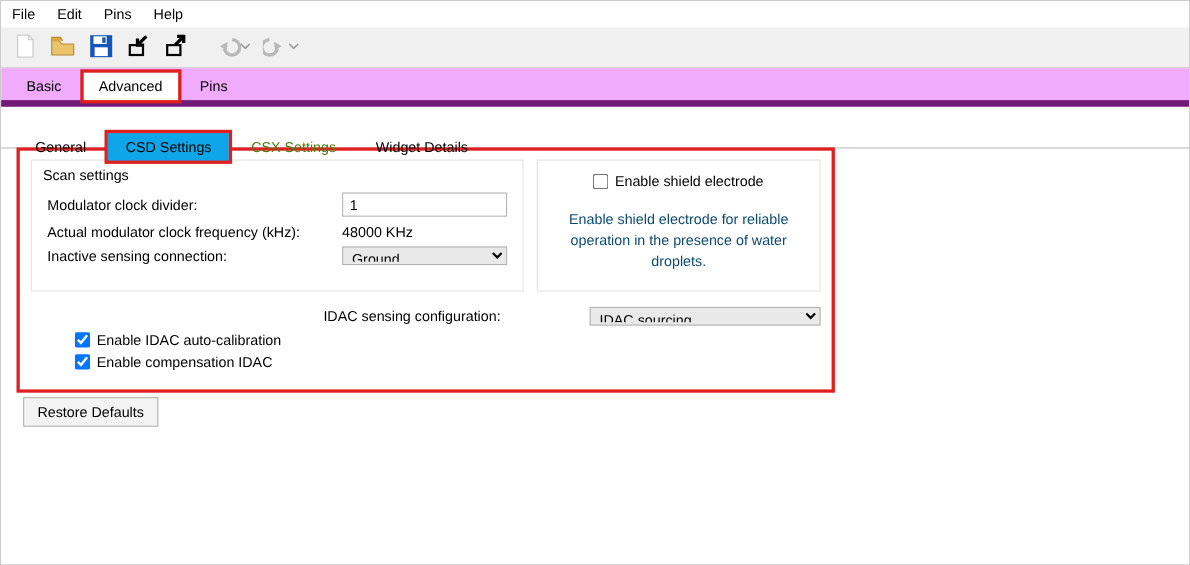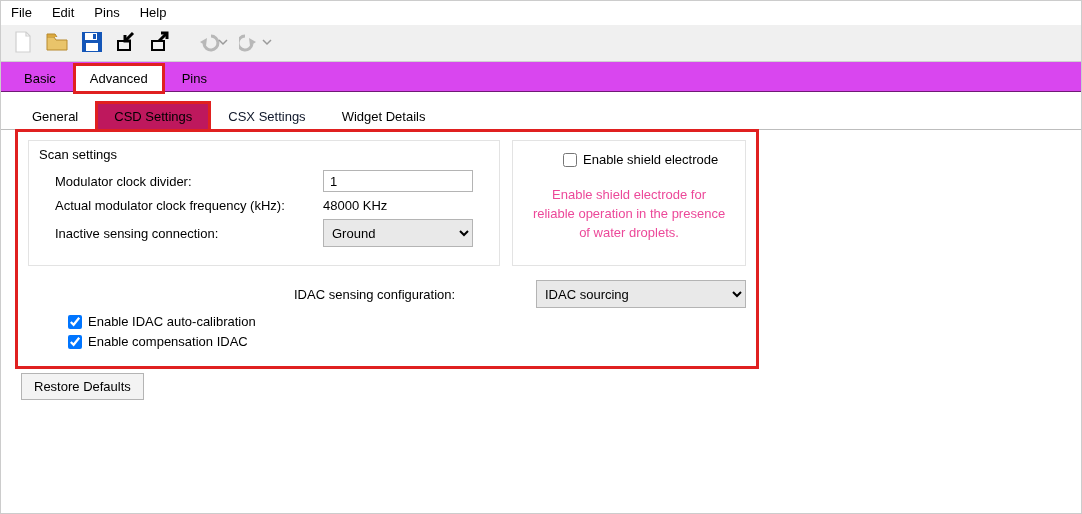--- a/index.html
+++ b/index.html
@@ -41,22 +41,22 @@
     align-items: center;
     justify-content: center;
   }
   .toolbar svg { display: block; }
   .toolbar .sep { width: 6px; }
   
   .primary-tabs {
     display: flex;
     align-items: flex-end;
     padding: 2px 8px 0 8px;
-    background: #d946ef;
-    border-bottom: 1px solid #701a75;
+    background: #f0abfc;
+    border-bottom: 6px solid #701a75;
   }
   .primary-tab {
     padding: 5px 14px 6px 14px;
     border: 1px solid transparent;
     border-bottom: none;
     margin-right: 4px;
     position: relative;
     top: 1px;
     background: transparent;
     cursor: default;
@@ -74,29 +74,29 @@
     display: flex;
     align-items: flex-end;
     padding: 10px 14px 0 14px;
     border-bottom: 1px solid #bdbdbd;
   }
   .sub-tab {
     padding: 5px 16px 6px 16px;
     border: 1px solid transparent;
     border-bottom: none;
     position: relative;
-    top: 1px;
+    top: 13px;
     margin-right: 2px;
     cursor: default;
   }
   .sub-tab.active {
-    background: #be185d;
+    background: #0ea5e9;
     border-color: #bdbdbd;
   }
-  .sub-tab.disabled { color: #0f172a; }
+  .sub-tab.disabled { color: #4d7c0f; }
   
   .content {
     padding: 0 14px 14px 14px;
   }
   .red-group {
     border: 3px solid #e02020;
     padding: 8px 10px 12px 10px;
     margin-top: -1px;
     width: 744px;
   }
@@ -107,32 +107,32 @@
   }
   .scan-box {
     border: 1px solid #e3e3e3;
     padding: 6px 10px 12px 10px;
     flex: 0 0 448px;
   }
   .scan-title { margin-bottom: 8px; }
   .form-row {
     display: flex;
     align-items: center;
-    margin: 6px 16px;
+    margin: 6px 4px;
   }
   .form-row .lbl { width: 268px; }
   .form-row input[type=text] {
     width: 150px;
     height: 22px;
     padding: 2px 6px;
     border: 1px solid #b4b4b4;
     font: inherit;
   }
   select.combo {
-    height: 28px;
+    height: 17px;
     font: inherit;
     padding: 2px 4px;
     border: 1px solid #b4b4b4;
     background: #e9e9e9;
   }
   select.combo.w150 { width: 150px; }
   select.combo.w210 { width: 210px; }
   .shield-box {
     border: 1px solid #e3e3e3;
     padding: 6px 10px 12px 10px;
@@ -143,21 +143,21 @@
     align-items: center;
     gap: 6px;
     margin: 5px 0;
     padding-left: 40px;
   }
   .chk-row input[type=checkbox] {
     width: 14px; height: 14px;
     margin: 0;
   }
   .shield-desc {
-    color: #ec4899;
+    color: #0c4a6e;
     text-align: center;
     padding: 14px 8px 4px 8px;
     line-height: 1.45;
   }
   .idac-row {
     display: flex;
     align-items: center;
     margin: 14px 0 6px 0;
     gap: 10px;
     justify-content: flex-end;

